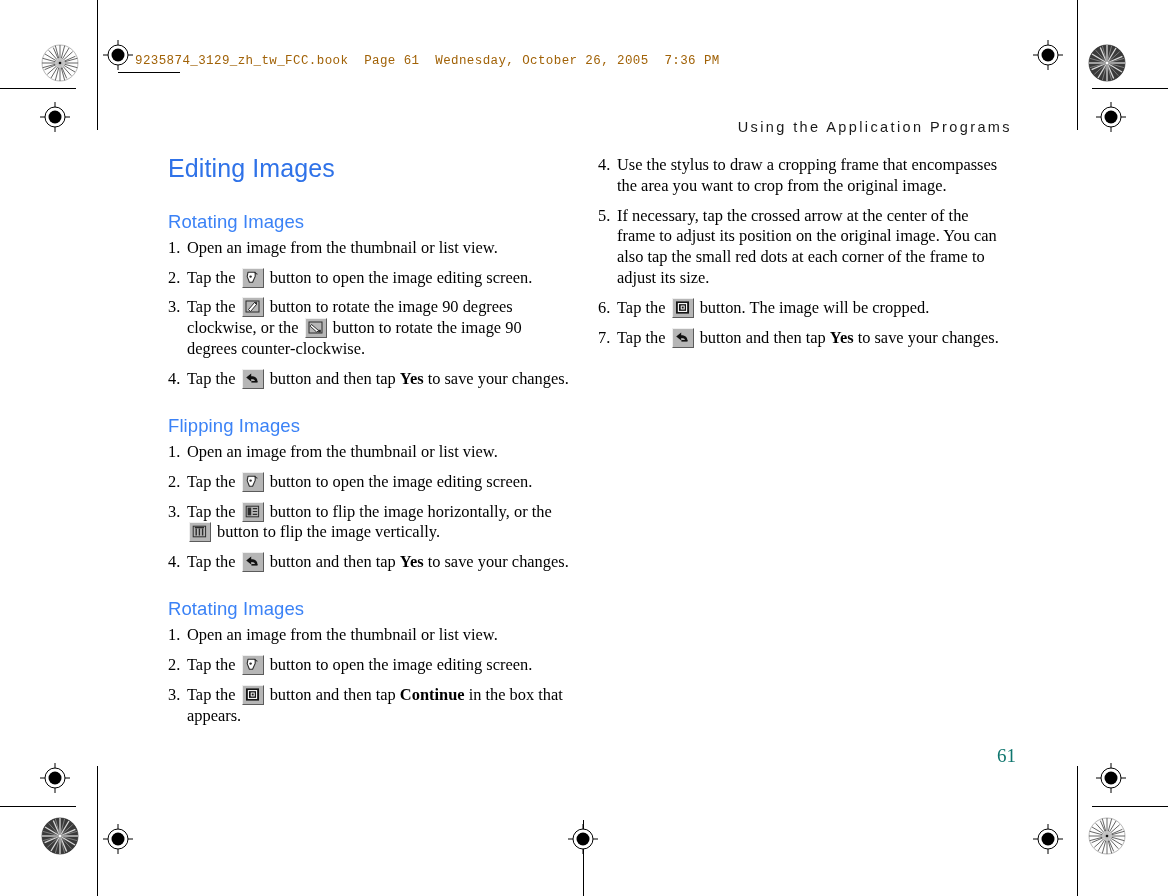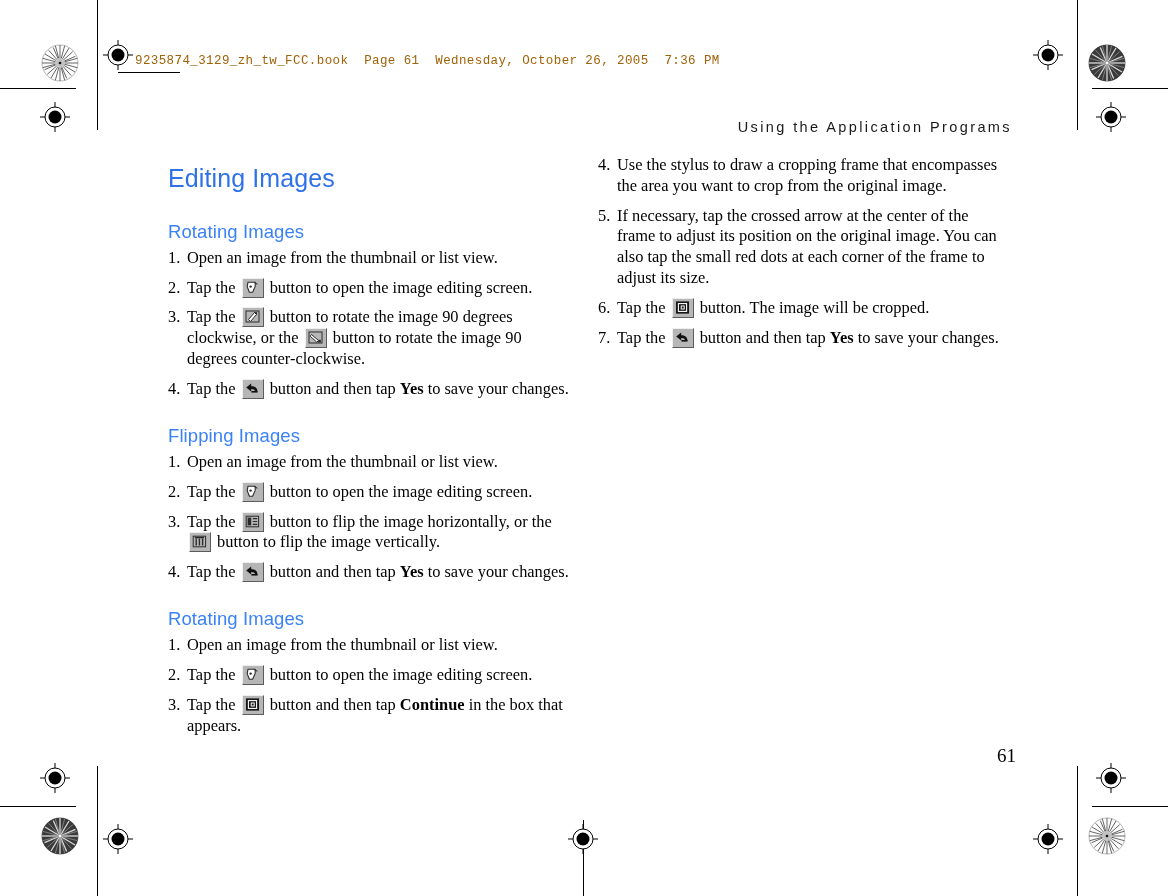--- a/index.html
+++ b/index.html
@@ -67,21 +67,21 @@
     width: 406px;
   }
   .col-left  { left: 168px; }
   .col-right { left: 598px; }
 
   h1.title {
     font-family: "Liberation Sans", sans-serif;
     font-weight: 400;
     font-size: 25px;
     color: #2f72e8;
-    margin: 10px 0 28px 0;
+    margin: 0 0 28px 0;
     line-height: 1.1;
     letter-spacing: 0.1px;
   }
 
   h2.section {
     font-family: "Liberation Sans", sans-serif;
     font-weight: 400;
     font-size: 18.5px;
     color: #3b82f6;
     margin: 0 0 6px 0;
@@ -128,21 +128,21 @@
     box-sizing: border-box;
     position: relative;
   }
   .btn svg { position: absolute; left: 0; top: 0; display: block; }
 
   .pagenum {
     position: absolute;
     right: 152px;
     top: 745px;
     font-size: 19px;
-    color: #000000;
+    color: #0f766e;
   }
 </style>
 </head>
 <body>
 
 <div class="marks">
 
   <div class="rule v" style="left:97px;  top:0;   height:130px;"></div>
   <div class="rule v" style="left:97px;  top:766px; height:130px;"></div>
   <div class="rule v" style="left:1077px; top:0;   height:130px;"></div>

